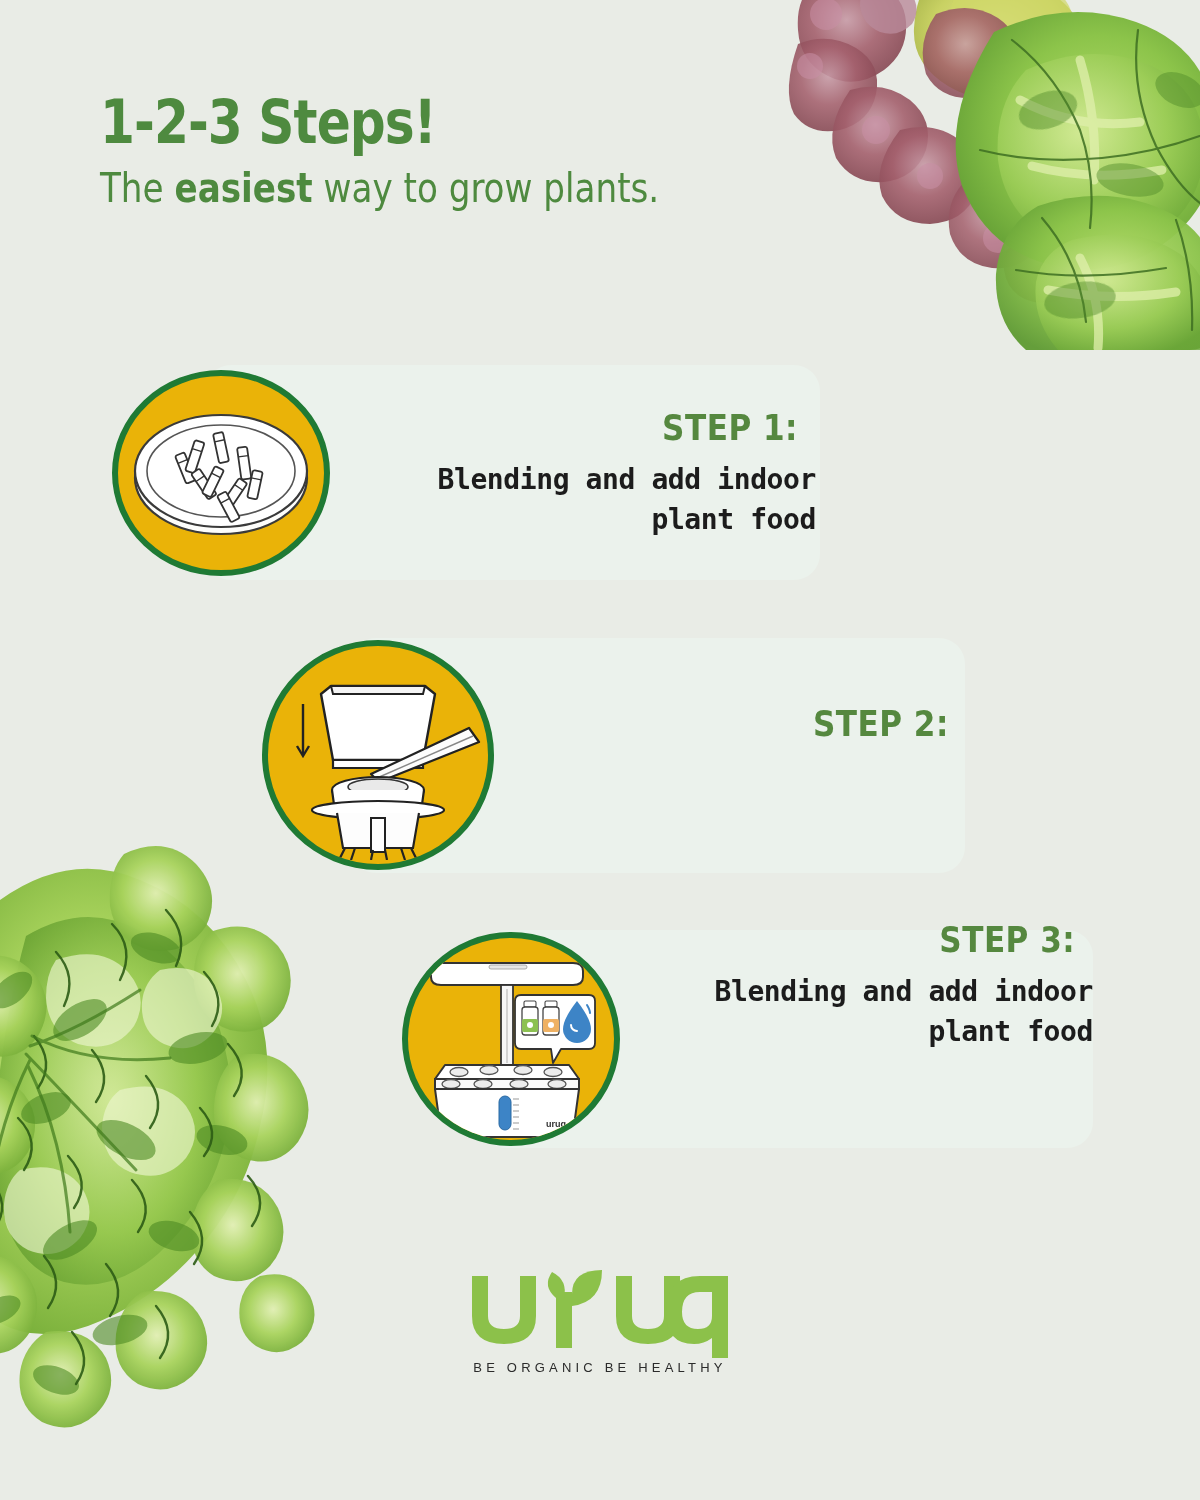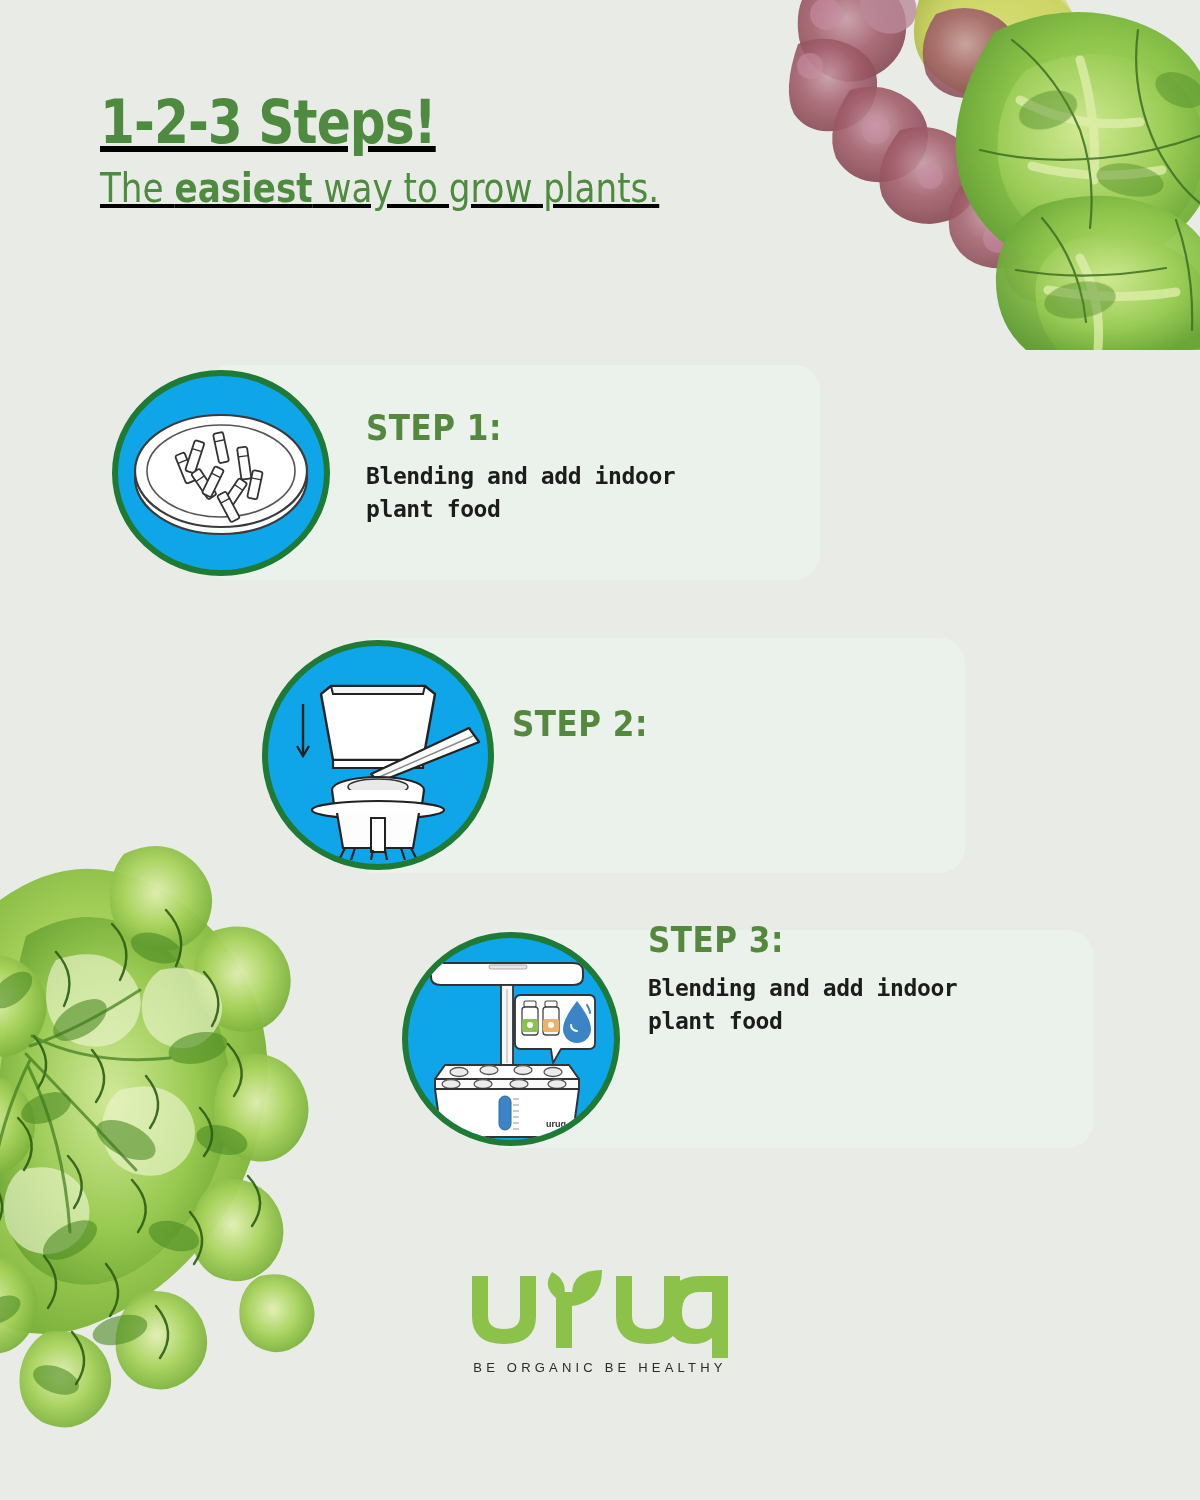--- a/index.html
+++ b/index.html
@@ -11,21 +11,21 @@
     position:relative;
   }
   .stage{position:absolute;inset:0;width:1200px;height:1500px;overflow:hidden;}
 
   
   .art{position:absolute;pointer-events:none;}
   .art-tr{top:-30px;right:-20px;width:440px;height:380px;}
   .art-bl{left:-40px;bottom:40px;width:360px;height:620px;}
 
   
-  .headings{position:absolute;left:100px;top:92px;text-decoration:underline;}
+  .headings{position:absolute;left:100px;top:92px;}
   .h-title{
     font-family:"DejaVu Sans Condensed","Liberation Sans",sans-serif;
     font-size:60px;font-weight:bold;color:#4e8a3f;
     letter-spacing:-1px;line-height:1;margin:0;
     transform:scaleX(.93);transform-origin:left center;
   }
   .h-sub{
     font-family:"DejaVu Sans Condensed","Liberation Sans",sans-serif;
     font-size:40px;color:#4e8a3f;margin:16px 0 0 0;line-height:1;
     font-weight:normal;
@@ -34,36 +34,36 @@
   }
   .h-sub b{font-weight:bold;}
   .card{
     position:absolute;
     background:#ebf2ec;
     border-radius:26px;
   }
   .circle{
     position:absolute;
     border:6px solid #1f7a34;
-    background:#0ea5e9;
+    background:#eab308;
     border-radius:50%;
     box-sizing:border-box;
     display:flex;align-items:center;justify-content:center;
     overflow:hidden;
   }
-  .txtblock{position:absolute;}
+  .txtblock{position:absolute;text-align:right;}
   .step-title{
     font-family:"DejaVu Sans Condensed","Liberation Sans",sans-serif;
     font-size:36px;font-weight:bold;color:#55883f;
     margin:0 0 14px 0;line-height:1;letter-spacing:.5px;
     transform:scaleX(.96);transform-origin:left center;
   }
   .step-body{
     font-family:"DejaVu Sans Mono","Liberation Mono",monospace;
-    font-size:23px;font-weight:bold;color:#1c1c1c;
+    font-size:28px;font-weight:bold;color:#1c1c1c;
     line-height:1.42;margin:0;white-space:pre-line;
     letter-spacing:-0.4px;
   }
 
   
   .logo-wrap{
     position:absolute;left:0;right:0;top:1268px;
     display:flex;flex-direction:column;align-items:center;
   }
   .logo-mark{width:280px;height:90px;display:block;}

